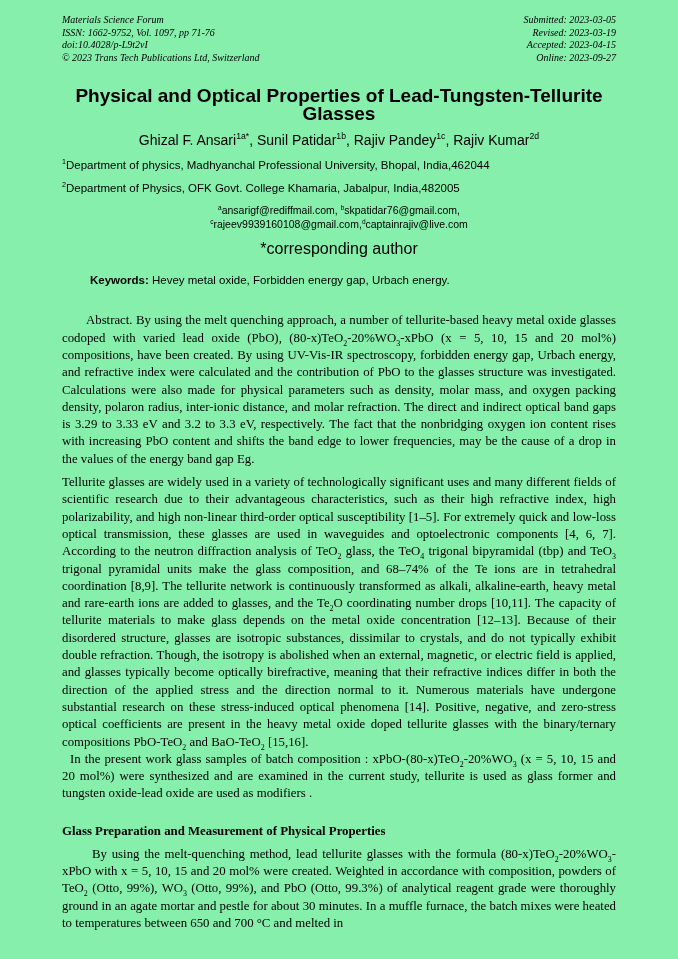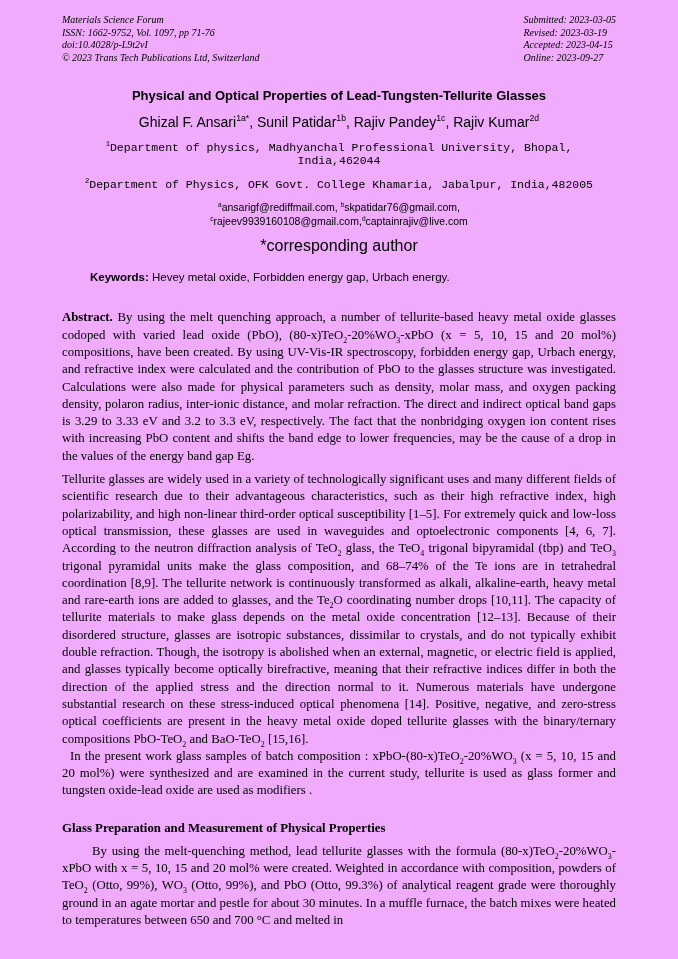--- a/index.html
+++ b/index.html
@@ -2,45 +2,45 @@
 <html><head>
 <meta charset="utf-8">
 <style>
   * { margin: 0; padding: 0; box-sizing: border-box; }
   html, body { background: #888; }
   .page {
     position: relative;
     width: 678px;
     height: 959px;
     margin: 0 auto;
-    background: #f0abfc;
+    background: #86efac;
     overflow: hidden;
     font-family: "Liberation Serif", serif;
     color: #000;
   }
   .inner { padding: 14px 62px 0 62px; }
 
   
   .jheader { display: flex; justify-content: space-between; font-style: italic; font-size: 10px; line-height: 12.6px; }
-  .jheader .right { }
+  .jheader .right { text-align: right; }
 
   
-  .title { margin-top: 23px; text-align: center; font-family: "Liberation Sans", sans-serif; font-weight: bold; font-size: 13px; line-height: 18px; }
+  .title { margin-top: 23px; text-align: center; font-family: "Liberation Sans", sans-serif; font-weight: bold; font-size: 19px; line-height: 18px; }
   .authors { margin-top: 9px; text-align: center; font-family: "Liberation Sans", sans-serif; font-size: 14px; }
-  .affil { margin-top: 11px; text-align: center; font-family: Liberation Mono, monospace; font-size: 11.5px; }
+  .affil { margin-top: 11px; font-family: Liberation Sans, sans-serif; font-size: 11.5px; }
   .emails { margin-top: 10px; text-align: center; font-family: "Liberation Sans", sans-serif; font-size: 10.5px; line-height: 13.5px; }
   .corresponding { margin-top: 9px; text-align: center; font-family: "Liberation Sans", sans-serif; font-size: 16px; }
 
   .keywords { margin-top: 16px; font-family: "Liberation Sans", sans-serif; font-size: 11.5px; }
   .keywords b { font-weight: bold; padding-left: 28px; }
 
   
   .body-par { font-size: 12.8px; line-height: 17.3px; text-align: justify; }
   .abstract { margin-top: 26px; }
-  .abstract .lead { font-weight: bold; }
+  .abstract .lead { font-weight: normal; margin-left: 24px; }
   .sec-heading { font-weight: bold; font-size: 12.8px; }
   .h-intro { margin-top: 21px; }
   .h-glass { margin-top: 21px; }
   .p-intro1 { margin-top: 6px; }
   .p-intro2 { text-indent: 8px; }
   .p-glass { margin-top: 7px; text-indent: 30px; }
 
   sup { font-size: 0.62em; vertical-align: super; line-height: 0; }
   sub { font-size: 0.62em; vertical-align: sub; line-height: 0; }
 </style>

